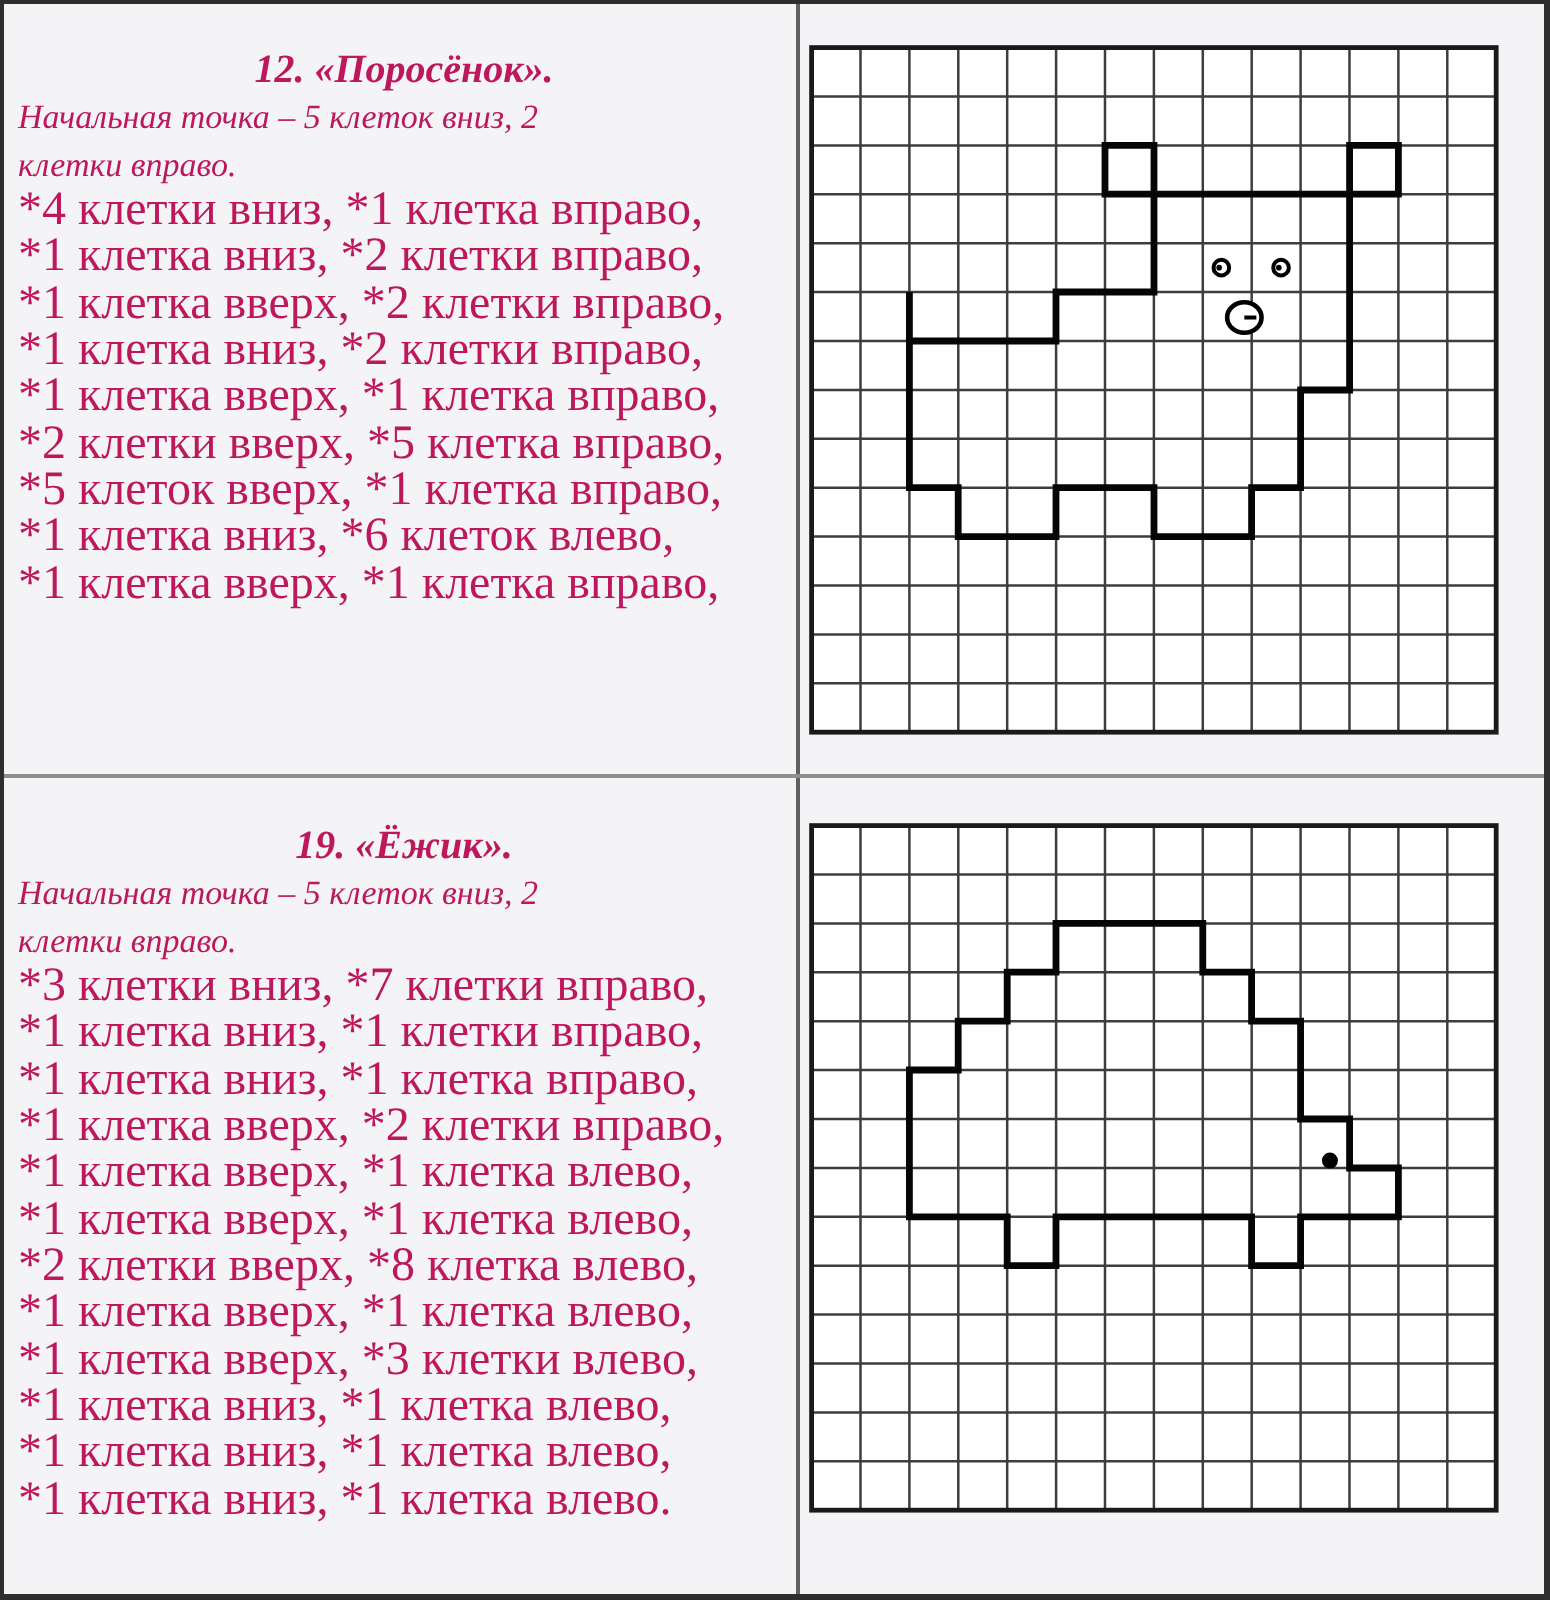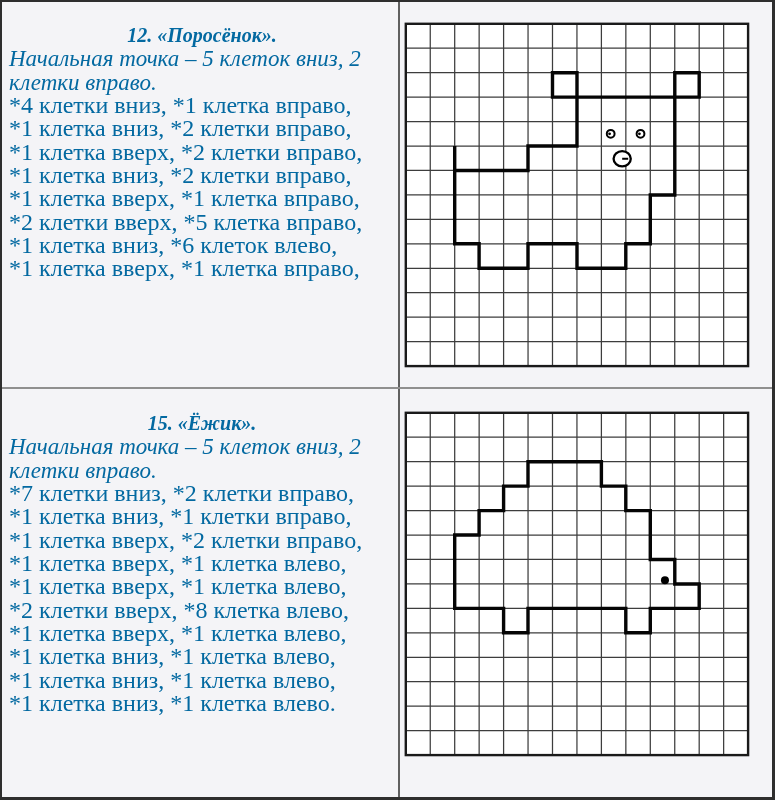--- a/index.html
+++ b/index.html
@@ -5,30 +5,30 @@
   html,body { margin:0; padding:0; background:#ffffff; }
   .page {
     position:relative;
     width:770px; height:795px;
     background:#f4f4f7;
     border-top:2px solid #2e2e2e;
     border-left:2px solid #2e2e2e;
     border-right:3px solid #2e2e2e;
     border-bottom:3px solid #2e2e2e;
     font-family:"Liberation Serif","DejaVu Serif",serif;
-    color:#0369a1;
+    color:#be185d;
     overflow:hidden;
   }
   .v-divider { position:absolute; left:396px; top:0; width:2px; height:795px; background:#606060; }
   .h-divider { position:absolute; left:0; top:385px; width:770px; height:2px; background:#8f8f8f; }
   .text-quad { position:absolute; left:7px; width:386px; }
   .text-quad.top { top:22px; }
   .text-quad.bottom { top:410px; }
   .task-title { text-align:center; font-weight:bold; font-style:italic; font-size:20px; line-height:23.35px; white-space:nowrap; }
-  .intro div { font-style:italic; font-size:23px; line-height:23.35px; white-space:nowrap; }
+  .intro div { font-style:italic; font-size:17px; line-height:23.35px; white-space:nowrap; }
   .steps div { font-size:24px; line-height:23.35px; white-space:nowrap; }
   svg.grid { position:absolute; left:402px; }
   svg.grid.top-grid { top:20px; }
   svg.grid.bottom-grid { top:409px; }
 </style>
 </head>
 <body>
 
 <div class="page">
   <div class="v-divider"></div>
@@ -40,20 +40,21 @@
       <div>Начальная точка – 5 клеток вниз, 2</div>
       <div>клетки вправо.</div>
     </div>
     <div class="steps">
         <div>*4 клетки вниз, *1 клетка вправо,</div>
         <div>*1 клетка вниз, *2 клетки вправо,</div>
         <div>*1 клетка вверх, *2 клетки вправо,</div>
         <div>*1 клетка вниз, *2 клетки вправо,</div>
         <div>*1 клетка вверх, *1 клетка вправо,</div>
         <div>*2 клетки вверх, *5 клетка вправо,</div>
+        <div>*5 клеток вверх, *1 клетка вправо,</div>
         <div>*1 клетка вниз, *6 клеток влево,</div>
         <div>*1 клетка вверх, *1 клетка вправо,</div>
       </div>
   </section>
 
   <svg class="grid top-grid" xmlns="http://www.w3.org/2000/svg" width="345.90000000000003" height="345.90000000000003" viewBox="0 0 345.90000000000003 345.90000000000003">
       <rect x="1.8" y="1.8" width="342.3" height="342.3" fill="#ffffff"></rect>
       <line x1="26.25" y1="1.8" x2="26.25" y2="344.1" stroke="#3d3d3d" stroke-width="1.25"></line>
       <line x1="50.699999999999996" y1="1.8" x2="50.699999999999996" y2="344.1" stroke="#3d3d3d" stroke-width="1.25"></line>
       <line x1="75.14999999999999" y1="1.8" x2="75.14999999999999" y2="344.1" stroke="#3d3d3d" stroke-width="1.25"></line>
@@ -84,33 +85,35 @@
       <path d="M 50.7 124.0 L 50.7 221.8 L 75.1 221.8 L 75.1 246.3 L 124.0 246.3 L 124.0 221.8 L 173.0 221.8 L 173.0 246.3 L 221.8 246.3 L 221.8 221.8 L 246.3 221.8 L 246.3 173.0 L 270.8 173.0 L 270.8 50.7 L 295.2 50.7 L 295.2 75.1 L 148.5 75.1 L 148.5 50.7 L 173.0 50.7 L 173.0 124.0 L 124.0 124.0 L 124.0 148.5 L 50.7 148.5" fill="none" stroke="#050505" stroke-width="3.4" stroke-linejoin="miter"></path>
       <circle cx="206.69100000000003" cy="111.82499999999999" r="3.9" fill="#ffffff" stroke="#000000" stroke-width="2"></circle>
       <circle cx="205.59100000000004" cy="111.82499999999999" r="1.4" fill="#000000"></circle>
       <circle cx="236.51999999999998" cy="111.82499999999999" r="3.9" fill="#ffffff" stroke="#000000" stroke-width="2"></circle>
       <circle cx="235.42" cy="111.82499999999999" r="1.4" fill="#000000"></circle>
       <ellipse cx="218.1825" cy="136.764" rx="8.6" ry="7.6" fill="#ffffff" stroke="#000000" stroke-width="2.3"></ellipse>
       <line x1="218.1825" y1="136.764" x2="224.1825" y2="136.764" stroke="#000000" stroke-width="2"></line>
     </svg>
 
   <section class="text-quad bottom">
-    <div class="task-title">15. «Ёжик».</div>
+    <div class="task-title">19. «Ёжик».</div>
     <div class="intro">
       <div>Начальная точка – 5 клеток вниз, 2</div>
       <div>клетки вправо.</div>
     </div>
     <div class="steps">
-        <div>*7 клетки вниз, *2 клетки вправо,</div>
+        <div>*3 клетки вниз, *7 клетки вправо,</div>
         <div>*1 клетка вниз, *1 клетки вправо,</div>
+        <div>*1 клетка вниз, *1 клетка вправо,</div>
         <div>*1 клетка вверх, *2 клетки вправо,</div>
         <div>*1 клетка вверх, *1 клетка влево,</div>
         <div>*1 клетка вверх, *1 клетка влево,</div>
         <div>*2 клетки вверх, *8 клетка влево,</div>
         <div>*1 клетка вверх, *1 клетка влево,</div>
+        <div>*1 клетка вверх, *3 клетки влево,</div>
         <div>*1 клетка вниз, *1 клетка влево,</div>
         <div>*1 клетка вниз, *1 клетка влево,</div>
         <div>*1 клетка вниз, *1 клетка влево.</div>
       </div>
   </section>
 
   <svg class="grid bottom-grid" xmlns="http://www.w3.org/2000/svg" width="345.90000000000003" height="345.90000000000003" viewBox="0 0 345.90000000000003 345.90000000000003">
       <rect x="1.8" y="1.8" width="342.3" height="342.3" fill="#ffffff"></rect>
       <line x1="26.25" y1="1.8" x2="26.25" y2="344.1" stroke="#3d3d3d" stroke-width="1.25"></line>
       <line x1="50.699999999999996" y1="1.8" x2="50.699999999999996" y2="344.1" stroke="#3d3d3d" stroke-width="1.25"></line>

